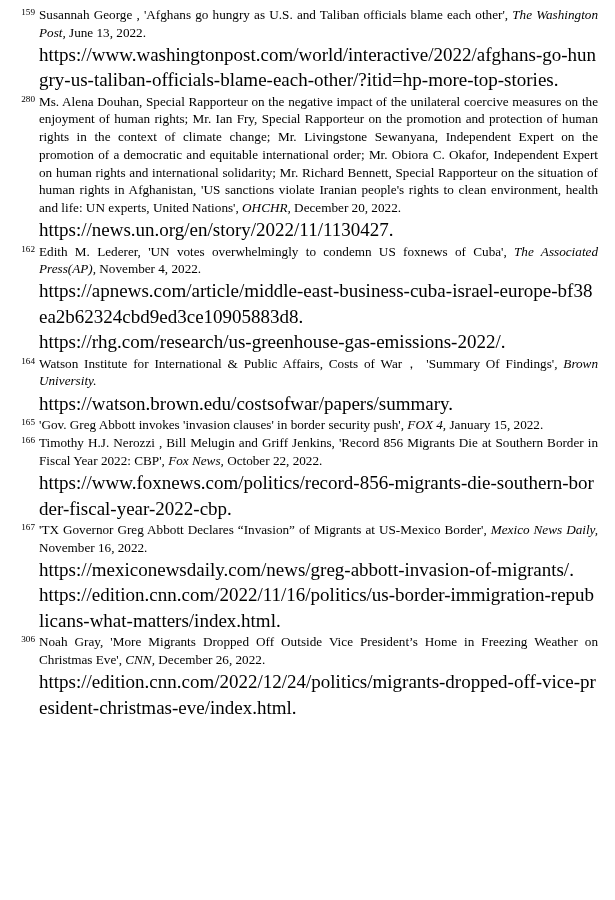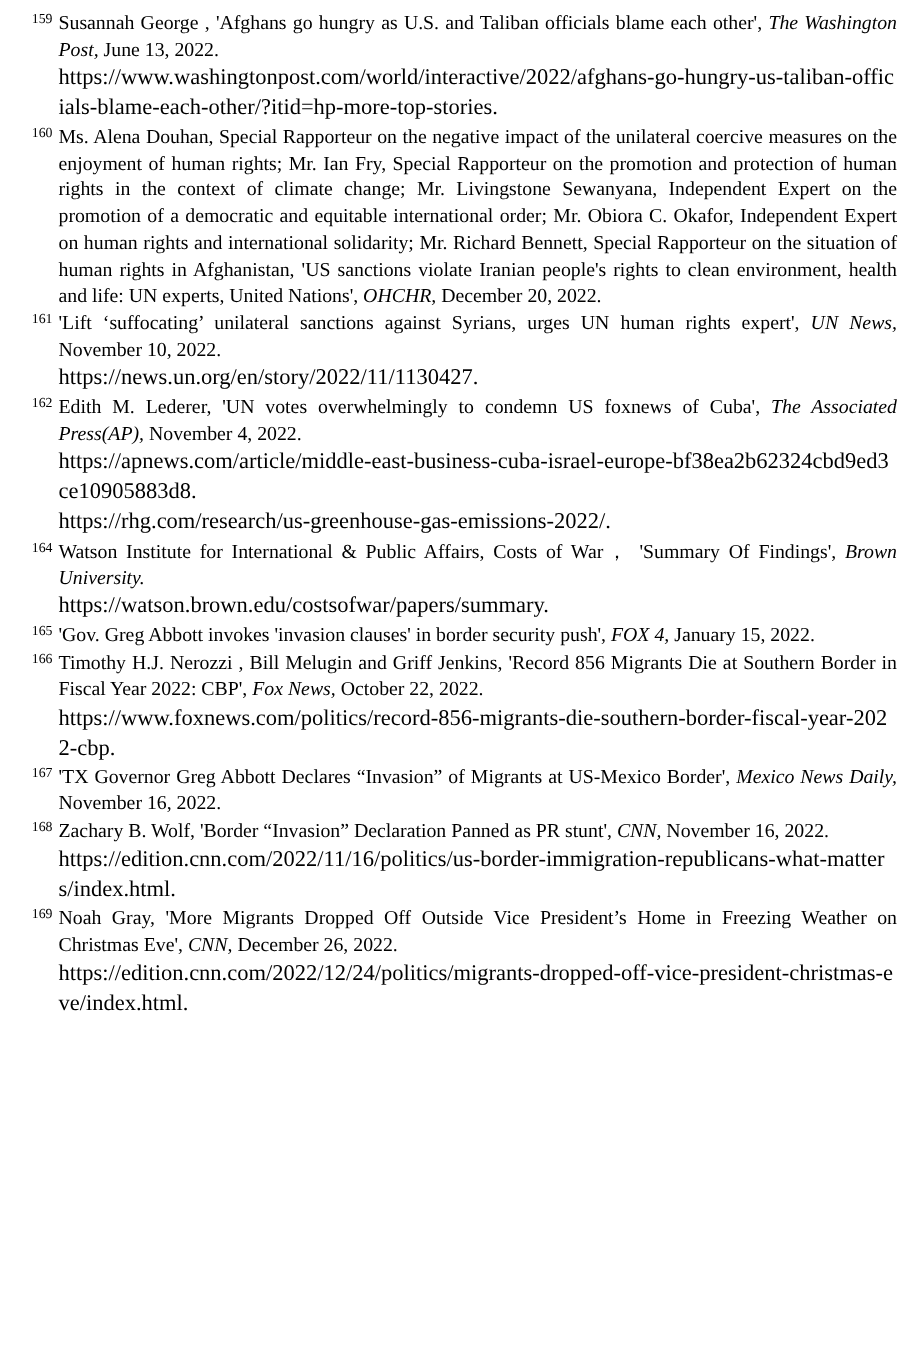--- a/index.html
+++ b/index.html
@@ -35,21 +35,21 @@
     text-align: right;
     font-size: 9.2px;
     line-height: 1.34;
     vertical-align: super;
   }
   .note .body {
     display: block;
     font-family: Liberation Serif, serif;
   }
   .url {
-    font-size: 15px;
+    font-size: 19px;
     line-height: 1.34;
     word-break: break-all;
     text-align: left;
     padding-left: 22px;
     margin: 0;
   }
   i, .it {
     font-style: italic;
   }
 </style>
@@ -58,28 +58,24 @@
 
 <div class="page">
 
   <div class="note">
     <span class="num">159</span>
     <span class="body"><span>Susannah George , 'Afghans go hungry as U.S. and Taliban officials blame each other',</span> <i>The Washington Post,</i> <span>June 13, 2022.</span></span>
   </div>
   <div class="url">https://www.washingtonpost.com/world/interactive/2022/afghans-go-hungry-us-taliban-officials-blame-each-other/?itid=hp-more-top-stories.</div>
 
   <div class="note">
-    <span class="num">160</span>
+    <span class="num">280</span>
     <span class="body"><span>Ms. Alena Douhan, Special Rapporteur on the negative impact of the unilateral coercive measures on the enjoyment of human rights; Mr. Ian Fry, Special Rapporteur on the promotion and protection of human rights in the context of climate change; Mr. Livingstone Sewanyana, Independent Expert on the promotion of a democratic and equitable international order; Mr. Obiora C. Okafor, Independent Expert on human rights and international solidarity; Mr. Richard Bennett, Special Rapporteur on the situation of human rights in Afghanistan, 'US sanctions violate Iranian people's rights to clean environment, health and life: UN experts, United Nations',</span> <i>OHCHR,</i> <span>December 20, 2022.</span></span>
   </div>
 
-  <div class="note">
-    <span class="num">161</span>
-    <span class="body"><span>'Lift ‘suffocating’ unilateral sanctions against Syrians, urges UN human rights expert',</span> <i>UN News,</i> <span>November 10, 2022.</span></span>
-  </div>
   <div class="url">https://news.un.org/en/story/2022/11/1130427.</div>
 
   <div class="note">
     <span class="num">162</span>
     <span class="body"><span>Edith M. Lederer, 'UN votes overwhelmingly to condemn US foxnews of Cuba',</span> <i>The Associated Press(AP),</i> <span>November 4, 2022.</span></span>
   </div>
   <div class="url">https://apnews.com/article/middle-east-business-cuba-israel-europe-bf38ea2b62324cbd9ed3ce10905883d8.</div>
 
   <div class="url">https://rhg.com/research/us-greenhouse-gas-emissions-2022/.</div>
 
@@ -97,26 +93,23 @@
   <div class="note">
     <span class="num">166</span>
     <span class="body"><span>Timothy H.J. Nerozzi , Bill Melugin and Griff Jenkins, 'Record 856 Migrants Die at Southern Border in Fiscal Year 2022: CBP',</span> <i>Fox News,</i> <span>October 22, 2022.</span></span>
   </div>
   <div class="url">https://www.foxnews.com/politics/record-856-migrants-die-southern-border-fiscal-year-2022-cbp.</div>
 
   <div class="note">
     <span class="num">167</span>
     <span class="body"><span>'TX Governor Greg Abbott Declares “Invasion” of Migrants at US-Mexico Border',</span> <i>Mexico News Daily,</i> <span>November 16, 2022.</span></span>
   </div>
+  <div class="url">https://mexiconewsdaily.com/news/greg-abbott-invasion-of-migrants/.</div>
 
-  <div class="note">
-    <span class="num">168</span>
-    <span class="body"><span>Zachary B. Wolf, 'Border “Invasion” Declaration Panned as PR stunt',</span> <i>CNN,</i> <span>November 16, 2022.</span></span>
-  </div>
   <div class="url">https://edition.cnn.com/2022/11/16/politics/us-border-immigration-republicans-what-matters/index.html.</div>
 
   <div class="note">
-    <span class="num">169</span>
+    <span class="num">306</span>
     <span class="body"><span>Noah Gray, 'More Migrants Dropped Off Outside Vice President’s Home in Freezing Weather on Christmas Eve',</span> <i>CNN,</i> <span>December 26, 2022.</span></span>
   </div>
   <div class="url">https://edition.cnn.com/2022/12/24/politics/migrants-dropped-off-vice-president-christmas-eve/index.html.</div>
 
 </div>
 
 </body></html>

